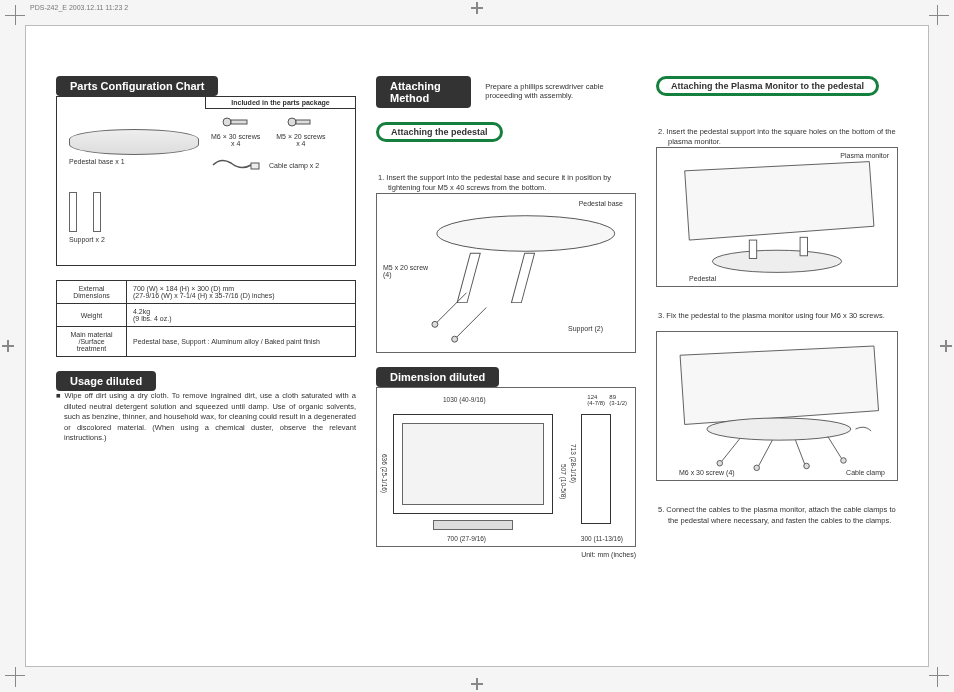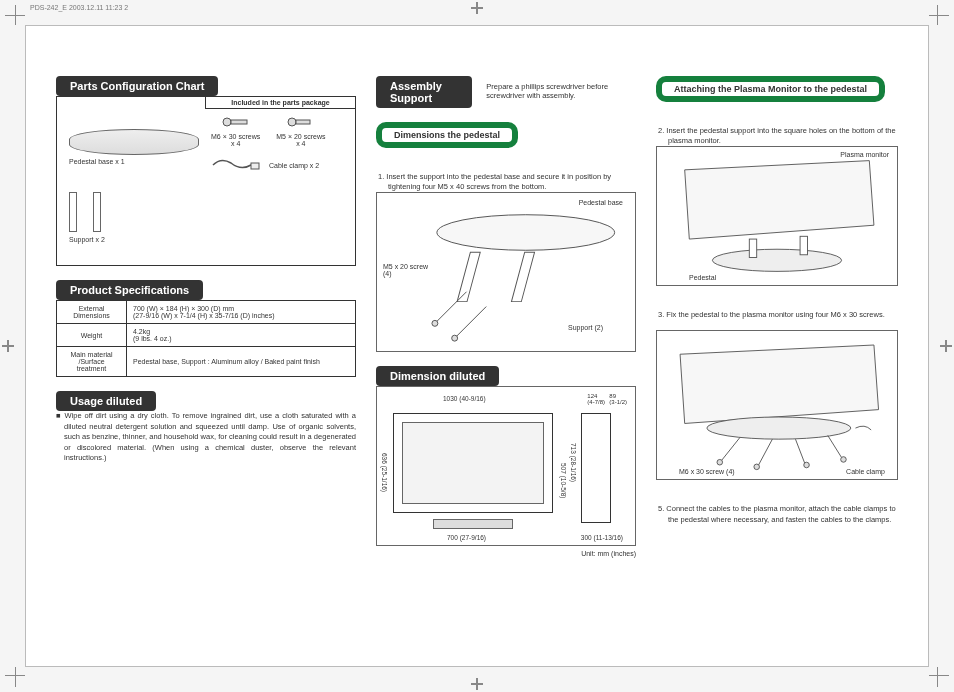--- a/index.html
+++ b/index.html
@@ -45,27 +45,27 @@
     display: inline-block;
     background: #333;
     color: #fff;
     border-radius: 4px;
     padding: 4px 14px;
     font-size: 11px;
     font-weight: bold;
     margin-bottom: 0;
   }
   .subframe {
-    border: 6px solid #15803d;
+    border: 3px solid #15803d;
     border-radius: 10px;
     padding: 2px 12px;
     font-size: 9px;
     font-weight: bold;
     display: inline-block;
-    margin-bottom: 16px;
+    margin-bottom: 23px;
   }
   .parts-box { border: 1px solid #333; height: 170px; position: relative; }
   .parts-header { position:absolute; top:0; right:0; width:150px; background:#fff; border-left:1px solid #333; border-bottom:1px solid #333; text-align:center; font-size:7px; font-weight:bold; padding:2px 0;}
   .parts-inner { padding: 18px 12px 8px; display:flex; gap:10px; height:100%; }
   .parts-left { flex:1; display:flex; flex-direction:column; justify-content:space-around; font-size:7px;}
   .parts-right { flex:1; display:flex; flex-direction:column; gap:8px; font-size:7px;}
   .base-shape { width:130px; height:26px; background:linear-gradient(#eee,#ddd); border:1px solid #666; border-radius:50% / 40%; position:relative;}
   .stick { width:8px; height:40px; background:#fff; border:1px solid #666; display:inline-block; margin-right:14px;}
   .screw { width:28px; height:14px; display:inline-block; }
   .screw svg { width:100%; height:100%; }
@@ -163,21 +163,20 @@
                   </svg>
               </span>
               <span>Cable clamp x 2</span>
             </div>
           </div>
         </div>
       </div>
     </div>
 
     <div>
-      <span class="pill">Product Specifications</span>
       <table class="spec-table">
         <tbody>
             <tr>
           <td style="white-space:pre-line">External
 Dimensions</td>
           <td style="white-space:pre-line">700 (W) × 184 (H) × 300 (D) mm
 (27-9/16 (W) x 7-1/4 (H) x 35-7/16 (D) inches)</td>
         </tr>
         <tr>
           <td style="white-space:pre-line">Weight</td>
@@ -199,26 +198,26 @@
       <div class="cautions">
         <p>Wipe off dirt using a dry cloth. To remove ingrained dirt, use a cloth saturated with a diluted neutral detergent solution and squeezed until damp. Use of organic solvents, such as benzine, thinner, and household wax, for cleaning could result in a degenerated or discolored material. (When using a chemical duster, observe the relevant instructions.)</p>
       </div>
     </div>
 
   </div>
 
   <div class="col-mid">
 
     <div class="flex-row">
-      <span class="pill">Assembly Support</span>
-      <span class="intro" style="padding-top:6px">Prepare a phillips screwdriver before screwdriver with assembly.</span>
-    </div>
-
-    <div>
-      <span class="subframe">Dimensions the pedestal</span>
+      <span class="pill">Attaching Method</span>
+      <span class="intro" style="padding-top:6px">Prepare a phillips screwdriver cable proceeding with assembly.</span>
+    </div>
+
+    <div>
+      <span class="subframe">Attaching the pedestal</span>
       <p class="step">1. Insert the support into the pedestal base and secure it in position by tightening four M5 x 40 screws from the bottom.</p>
       <div class="assm-diag">
         <svg class="assm-svg" viewBox="0 0 260 160">
           <ellipse cx="150" cy="40" rx="90" ry="18" fill="#f7f7f7" stroke="#555"></ellipse>
           <rect x="110" y="60" width="10" height="50" fill="#fff" stroke="#555" transform="skewX(-15)"></rect>
           <rect x="165" y="60" width="10" height="50" fill="#fff" stroke="#555" transform="skewX(-15)"></rect>
           <line x1="60" y1="130" x2="90" y2="100" stroke="#555"></line>
           <circle cx="58" cy="132" r="3" fill="#ddd" stroke="#555"></circle>
           <line x1="80" y1="145" x2="110" y2="115" stroke="#555"></line>
           <circle cx="78" cy="147" r="3" fill="#ddd" stroke="#555"></circle>

